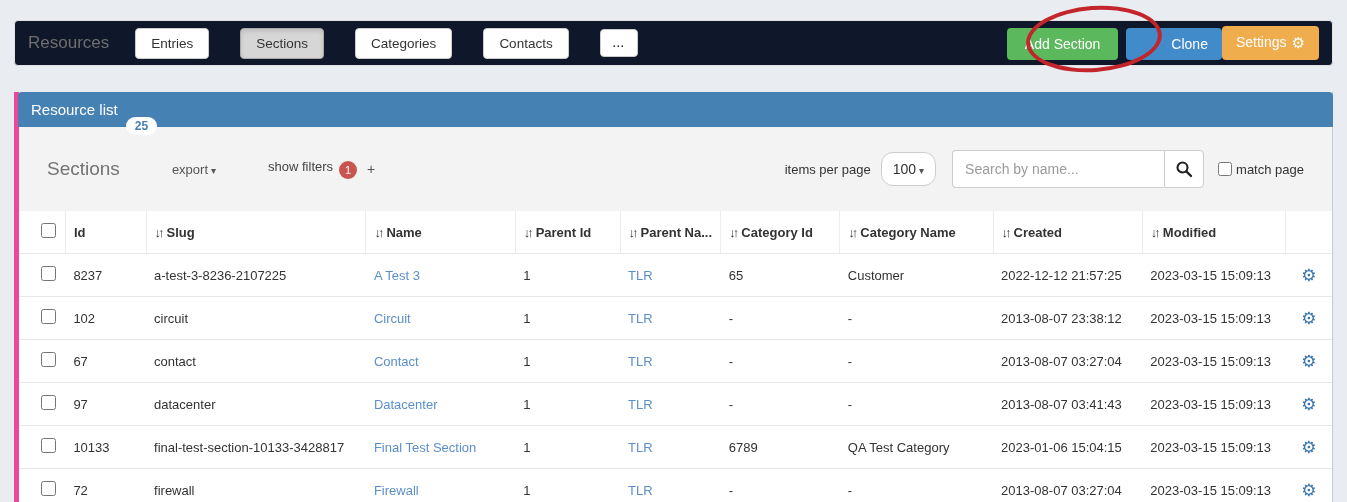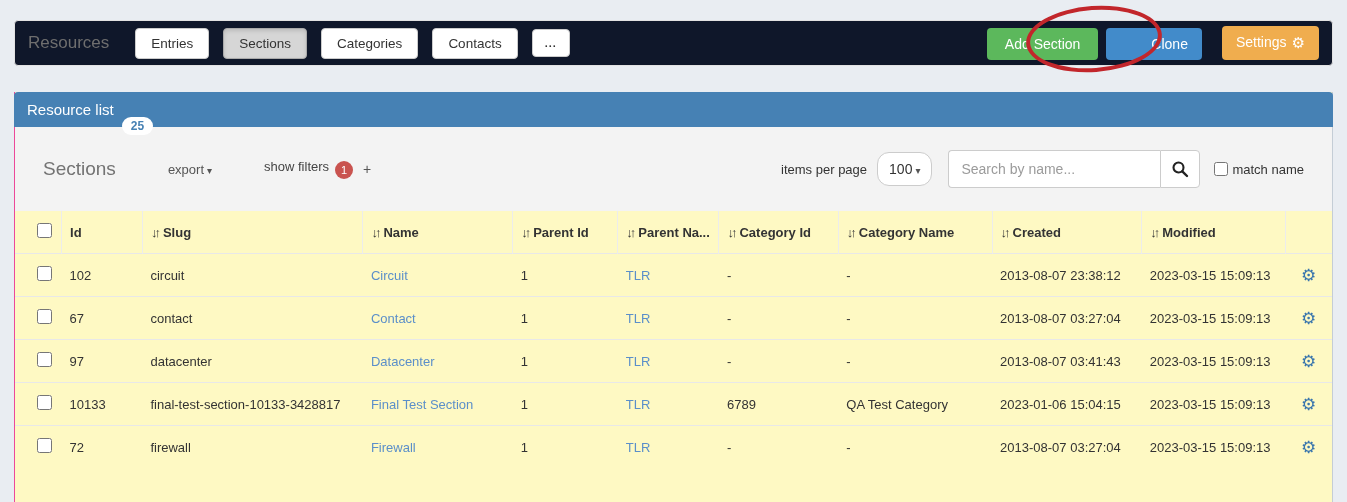--- a/index.html
+++ b/index.html
@@ -13,44 +13,44 @@
 
   
   .topstrip {
     position:absolute; left:14px; right:14px; top:20px; height:46px;
     background:#0f172a; border:1px solid #e2e2e2; border-radius:4px;
     display:flex; align-items:center; padding:0 13px;
   }
   .app-title { font-size:17px; color:#6e6e6e; margin-right:26px; }
   .tab-btn {
     background:#fff; border:1px solid #ccc; border-radius:4px;
-    padding:7px 15px; font-size:13.5px; color:#333; margin-right:14px;
+    padding:7px 15px; font-size:13.5px; color:#333; margin-right:31px;
     cursor:pointer; font-family:inherit;
   }
   .tab-btn.active { background:#d6d6d6; border-color:#aaa; box-shadow:inset 0 2px 4px rgba(0,0,0,.12); }
   .tab-btn.more { padding:7px 12px; letter-spacing:1px; font-weight:bold; font-size:11px; margin-right:0; }
   .strip-right { margin-left:auto; display:flex; align-items:flex-end; position:relative; }
   .btn {
     border:none; border-radius:4px; padding:8px 14px; font-size:14px;
     color:#fff; cursor:pointer; font-family:inherit;
   }
   .btn-green { background:#5cb85c; margin-right:8px; padding:8px 18px; }
-  .btn-blue  { background:#428bca; margin-right:20px;padding-left:45px; }
+  .btn-blue  { background:#428bca; margin-right:0;padding-left:45px; }
   .btn-orange{ background:#f0ad4e; }
   .btn .gear-glyph { font-size:15px; vertical-align:-1px; margin-left:5px; }
 
   .annotation-ellipse {
     position:absolute; left:1026px; top:6px; width:136px; height:66px;
     border:4px solid #c2262b; border-radius:50%;
     transform:rotate(-4deg); pointer-events:none; z-index:5;
   }
 
   
   .panel { position:absolute; left:14px; right:14px; top:92px; bottom:0;
-    background:#fef9c3; border-left:1px solid #ec4899; border-right:1px solid #c4cdd6; }
+    background:#ffffff; border-left:5px solid #ec4899; border-right:1px solid #c4cdd6; }
   .panel-header {
     height:35px; background:#4681b4; border-radius:4px 4px 0 0;
     display:flex; align-items:center; padding:0 13px;
     margin:0 -1px; 
   }
   .panel-title { color:#fff; font-size:15px; }
   .count-badge {
     background:#fff; color:#4681b4; border-radius:10px; font-size:12px;
     font-weight:bold; padding:2px 9px; margin-left:8px;margin-top:32px;
   }
@@ -159,21 +159,21 @@
         <input class="search-input" type="text" placeholder="Search by name..." style="">
         <button class="search-btn">
           <svg width="18" height="18" viewBox="0 0 18 18">
             <circle cx="7.5" cy="7.5" r="5" fill="none" stroke="#222" stroke-width="2.1"></circle>
             <line x1="11.3" y1="11.3" x2="16" y2="16" stroke="#222" stroke-width="2.4" stroke-linecap="round"></line>
           </svg>
         </button>
       </div>
       <label class="matchname">
         <input type="checkbox" style="">
-        <span>match name</span>
+        <span>match page</span>
       </label>
     </div>
   </div>
 
   <table>
     <thead>
       <tr>
         <th class="c-check"><input type="checkbox" class="row-check" style=""></th>
         <th class="c-id"><span>Id</span></th>
         <th class="c-slug"><span class="sort-ico">↓↑</span><span>Slug</span></th>
@@ -182,20 +182,33 @@
         <th class="c-pname"><span class="sort-ico">↓↑</span><span>Parent Na...</span></th>
         <th class="c-cid"><span class="sort-ico">↓↑</span><span>Category Id</span></th>
         <th class="c-cname"><span class="sort-ico">↓↑</span><span>Category Name</span></th>
         <th class="c-created"><span class="sort-ico">↓↑</span><span>Created</span></th>
         <th class="c-modified"><span class="sort-ico">↓↑</span><span>Modified</span></th>
         <th class="c-actions"></th>
       </tr>
     </thead>
     <tbody id="rows-body">
 
+    <tr style="">
+        <td class="c-check"><input type="checkbox" class="row-check" style=""></td>
+        <td class="c-id">8237</td>
+        <td class="c-slug">a-test-3-8236-2107225</td>
+        <td class="c-name"><a>A Test 3</a></td>
+        <td class="c-pid">1</td>
+        <td class="c-pname"><a>TLR</a></td>
+        <td class="c-cid">65</td>
+        <td class="c-cname">Customer</td>
+        <td class="c-created">2022-12-12 21:57:25</td>
+        <td class="c-modified">2023-03-15 15:09:13</td>
+        <td class="c-actions"><span class="gear">⚙</span></td>
+      </tr>
         <tr style="">
         <td class="c-check"><input type="checkbox" class="row-check" style=""></td>
         <td class="c-id">102</td>
         <td class="c-slug">circuit</td>
         <td class="c-name"><a>Circuit</a></td>
         <td class="c-pid">1</td>
         <td class="c-pname"><a>TLR</a></td>
         <td class="c-cid">-</td>
         <td class="c-cname">-</td>
         <td class="c-created">2013-08-07 23:38:12</td>

